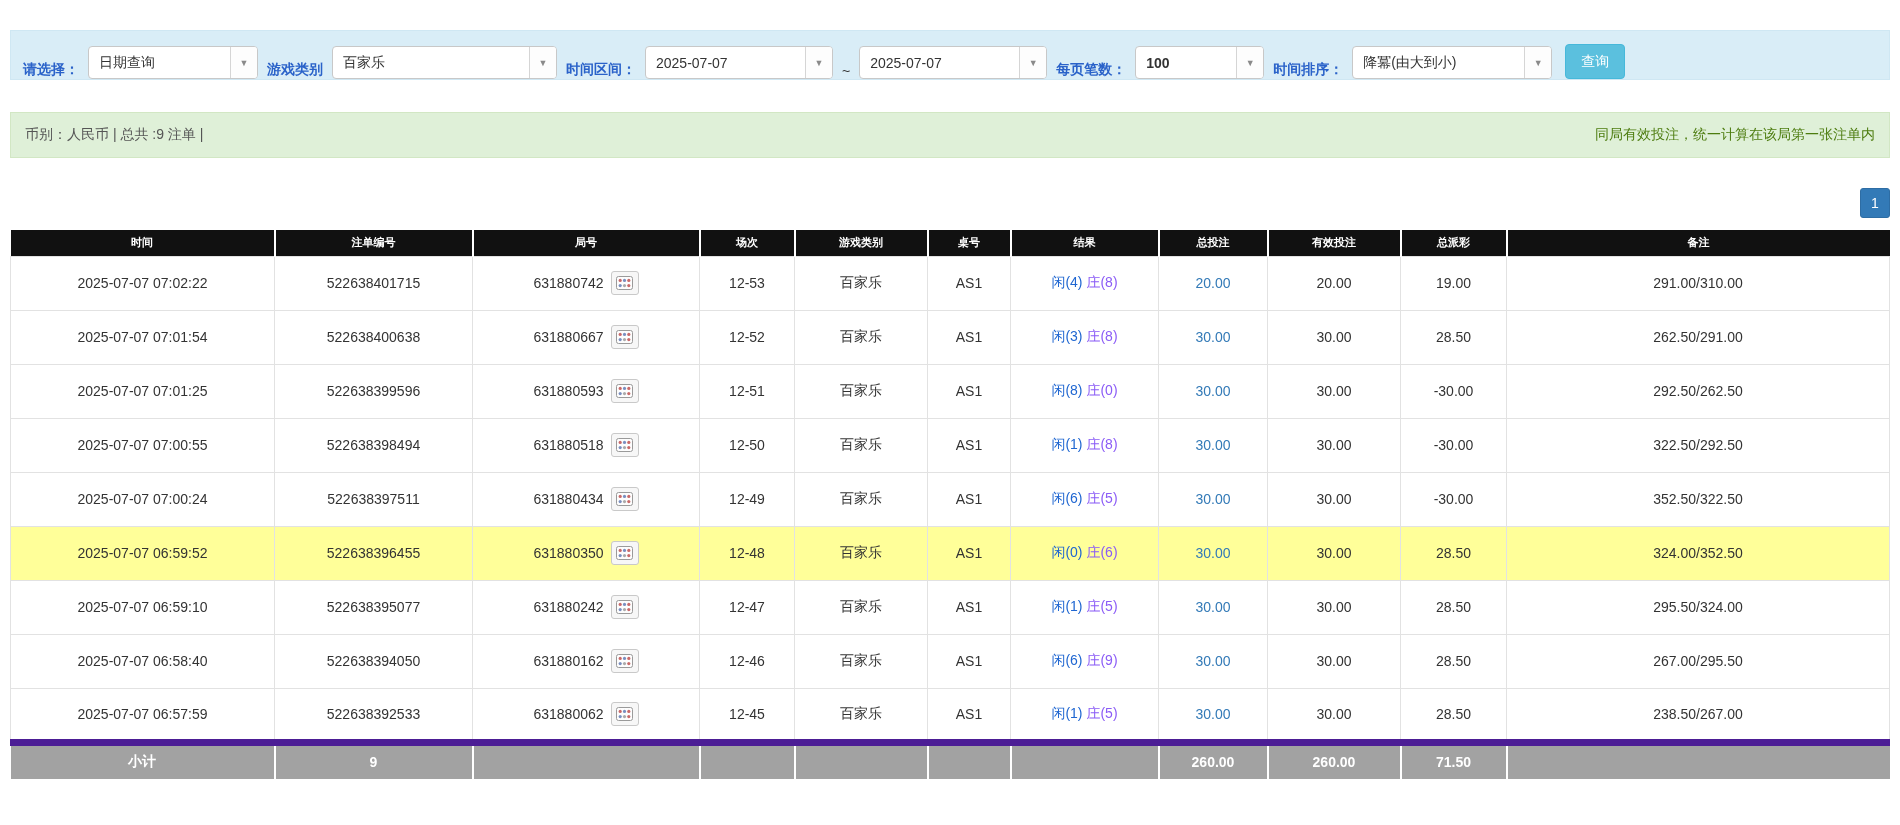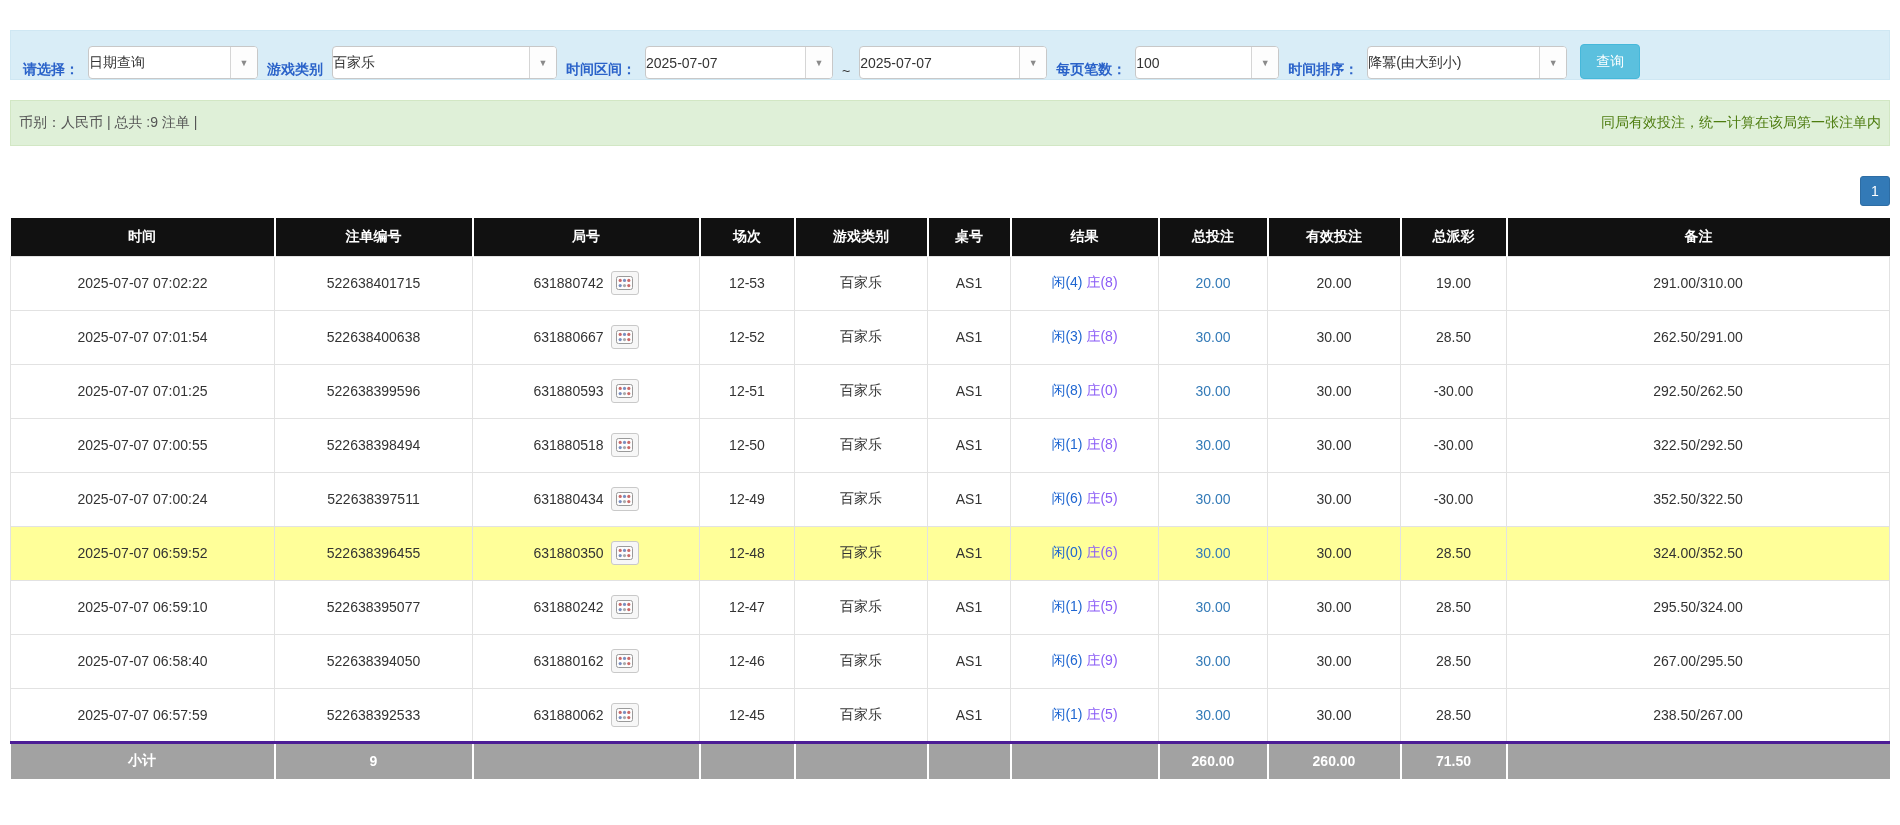--- a/index.html
+++ b/index.html
@@ -30,63 +30,64 @@
     white-space: nowrap;
   }
   .select {
     background: #fff;
     border: 1px solid #c8c8c8;
     border-radius: 4px;
     height: 33px;
     display: flex;
     align-items: center;
     justify-content: space-between;
+    padding-left: 10px;
     cursor: pointer;
     color: #333;
     overflow: hidden;
   }
   .select .sel-value { white-space: nowrap; }
   .select .caret-box {
     width: 27px;
     align-self: stretch;
     border-left: 1px solid #d5d5d5;
     display: flex;
     align-items: center;
     justify-content: center;
     color: #8a8a8a;
     font-size: 9px;
     margin-left: 8px;
     background: #fdfdfd;
   }
   .w170 { width: 170px; } .w225 { width: 225px; } .w188 { width: 188px; gap: 32px; }
-  .w125 { width: 144px; } .w200 { width: 200px; }
+  .w125 { width: 129px; font-weight: bold; } .w200 { width: 200px; }
   .tilde { color: #333; }
   .btn-search {
     background: #5bc0de;
     border: 1px solid #46b8da;
     color: #fff;
     border-radius: 4px;
     height: 35px;
     padding: 0 15px;
     font-size: 14px;
     font-family: inherit;
     cursor: pointer;
     margin-left: 4px;
   }
 
   
   .summary-bar {
     background: #dff0d8;
     border: 1px solid #d2e7c4;
     height: 46px;
-    margin-top: 20px;
+    margin-top: 32px;
     display: flex;
     align-items: center;
     justify-content: space-between;
-    padding: 0 8px;
+    padding: 0 14px;
   }
   .summary-left { color: #555; }
   .summary-right { color: #4d7c0f; }
 
   
   .pagination-row {
     display: flex;
     justify-content: flex-end;
     margin-top: 30px;
   }
@@ -108,43 +109,43 @@
   table.results {
     width: 100%;
     border-collapse: collapse;
     table-layout: fixed;
     margin-top: 12px;
   }
   table.results thead th {
     background: #111;
     color: #fff;
     font-weight: bold;
-    height: 38px;
-    font-size: 14px;
+    height: 26px;
+    font-size: 11px;
     border-right: 2px solid #fff;
     text-align: center;
   }
   table.results thead th:last-child { border-right: none; }
   table.results tbody td {
     background: #fff;
     border: 1px solid #e2e2e2;
     height: 54px;
     text-align: center;
     font-size: 14px;
     color: #333;
   }
   table.results tbody tr.highlight td { background: #ffff99; }
   table.results tfoot td {
     background: #a2a2a2;
     color: #fff;
     font-weight: bold;
     height: 37px;
     text-align: center;
     border-right: 2px solid #fff;
-    border-top: 3px solid #4c1d95;
+    border-top: 7px solid #4c1d95;
     font-size: 14px;
   }
   table.results tfoot td:last-child { border-right: none; }
 
   .round-wrap { display: inline-flex; align-items: center; gap: 7px; }
   .icon-btn {
     background: #f7f7f7;
     border: 1px solid #c9c9c9;
     border-radius: 3px;
     width: 28px;

